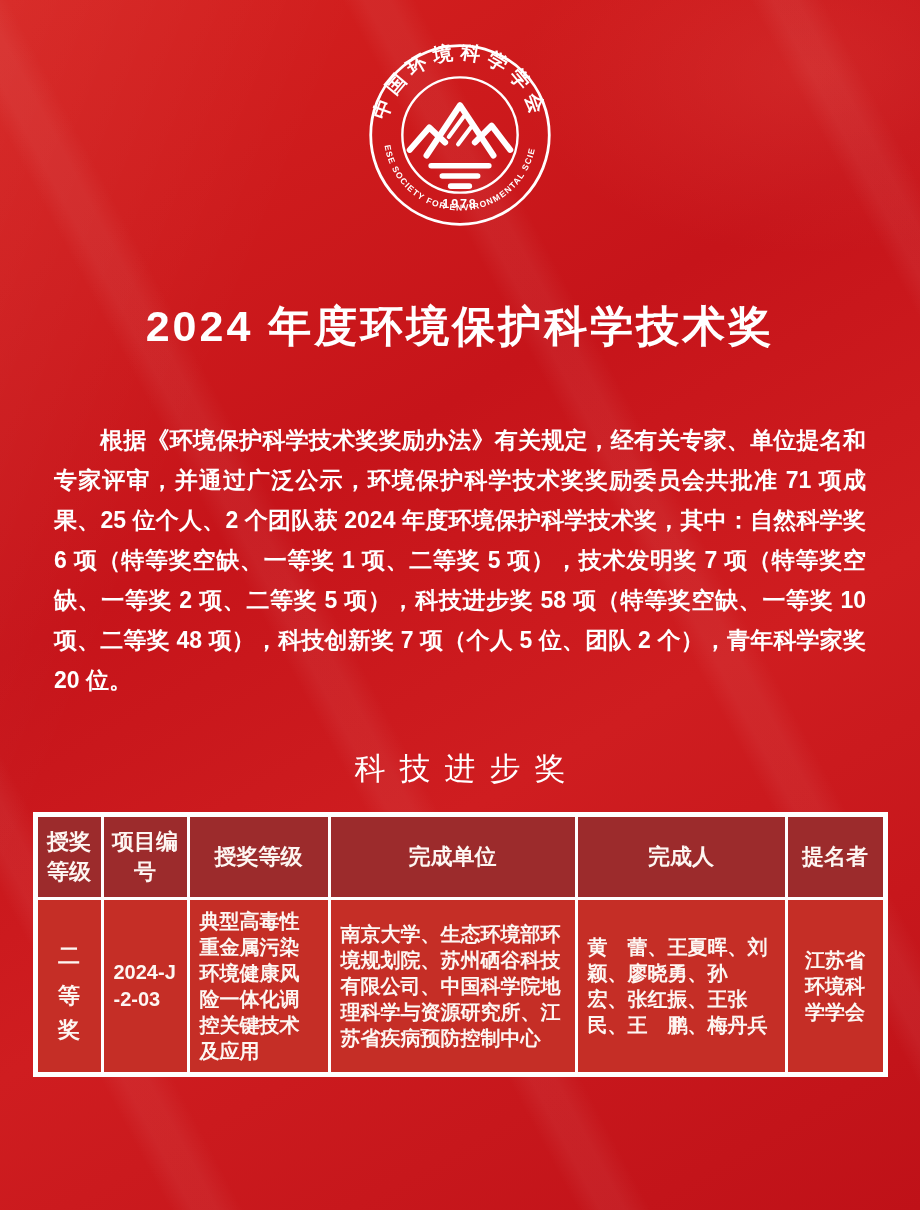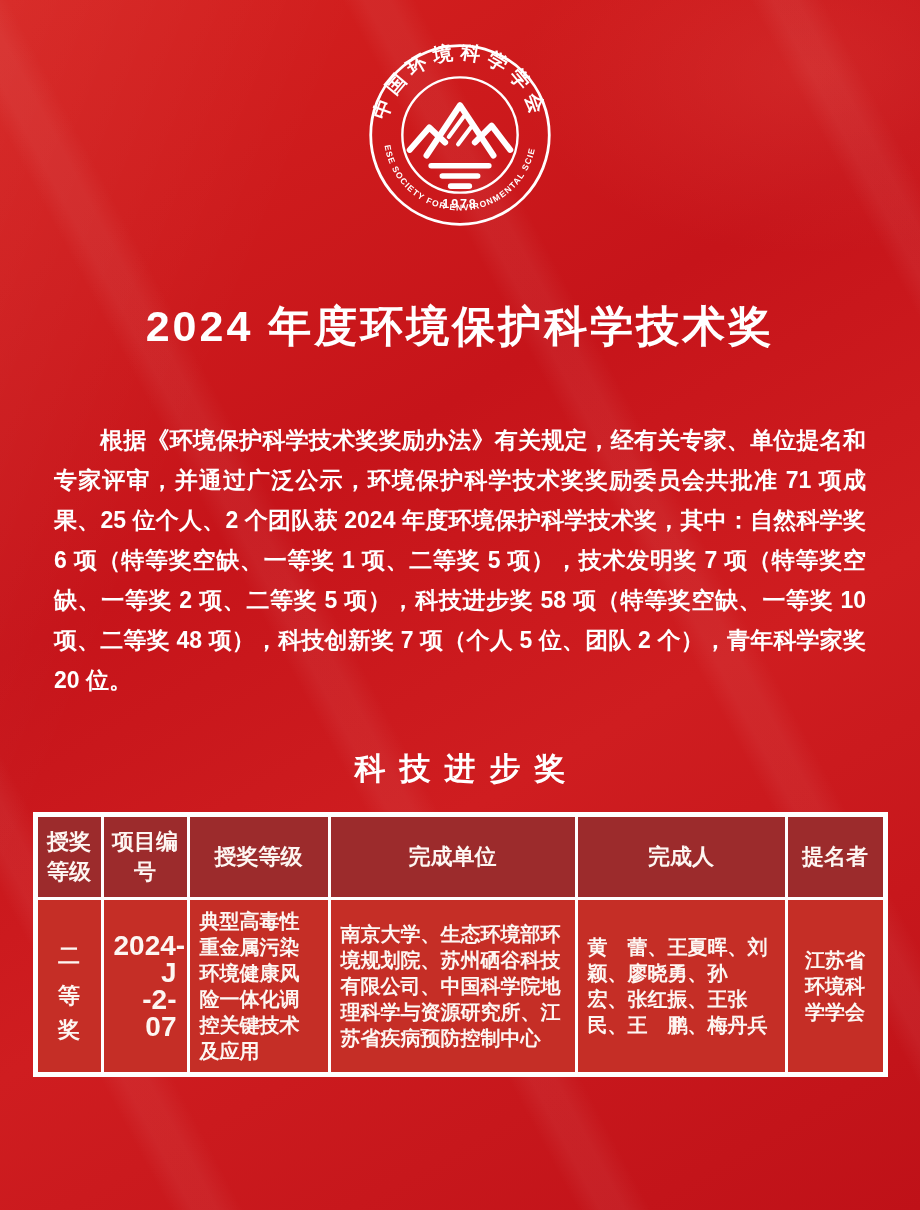--- a/index.html
+++ b/index.html
@@ -25,21 +25,21 @@
 
   
   .main-title{margin-top:62px;text-align:center;font-weight:700;font-size:43px;line-height:72px;letter-spacing:3px;}
 
   
   .body-text{width:812px;margin:58px auto 0;font-size:23px;line-height:40px;font-weight:600;text-align:justify;text-justify:inter-ideograph;}
   .body-text .para{text-indent:2em;margin:0;}
   .body-text .closing{text-indent:2em;margin:0;}
 
   
-  .section-title{margin-top:48px;text-align:center;font-size:31px;font-weight:700;letter-spacing:14px;text-indent:14px;}
+  .section-title{margin-top:48px;text-align:center;font-size:31px;font-weight:400;letter-spacing:14px;text-indent:14px;}
 
   
   table.award-table{
     width:850px;margin:22px auto 0;border-collapse:collapse;table-layout:fixed;
     border:5px solid #ffffff;
   }
   .award-table th,.award-table td{
     border:3px solid #ffffff;vertical-align:middle;color:#fdf6f2;
     overflow:hidden;
   }
@@ -50,21 +50,21 @@
   .award-table td{
     background:#c52e26;font-size:20px;font-weight:600;line-height:26px;
     height:156px;padding:8px 10px;
   }
   td.cell-center{text-align:center;}
   td.cell-left{text-align:left;}
   .grade-vertical{
     display:inline-block;writing-mode:vertical-rl;text-orientation:upright;
     letter-spacing:34px;font-size:22px;font-weight:700;line-height:1;
   }
-  .proj-no div{text-align:right;line-height:27px;font-size:28px;}
+  .proj-no div{text-align:left;line-height:27px;font-size:20px;}
 </style>
 </head>
 <body>
 
 <div class="bg-streaks"></div>
 
 <div class="content">
 
   <div class="logo-wrap">
     <svg viewBox="-100 -100 200 200">
@@ -131,21 +131,21 @@
         <th>提名者</th>
       </tr>
     </thead>
     <tbody>
       <tr>
         <td class="cell-center">
           <span class="grade-vertical">二等奖</span>
         </td>
         <td class="cell-center proj-no">
           <div>2024-J</div>
-          <div>-2-07</div>
+          <div>-2-03</div>
         </td>
         <td class="cell-left">典型高毒性重金属污染环境健康风险一体化调控关键技术及应用</td>
         <td class="cell-left">南京大学、生态环境部环境规划院、苏州硒谷科技有限公司、中国科学院地理科学与资源研究所、江苏省疾病预防控制中心</td>
         <td class="cell-left">黄　蕾、王夏晖、刘　颖、廖晓勇、孙　宏、张红振、王张民、王　鹏、梅丹兵</td>
         <td class="cell-center">江苏省环境科学学会</td>
       </tr>
     </tbody>
   </table>
 
 </div>

